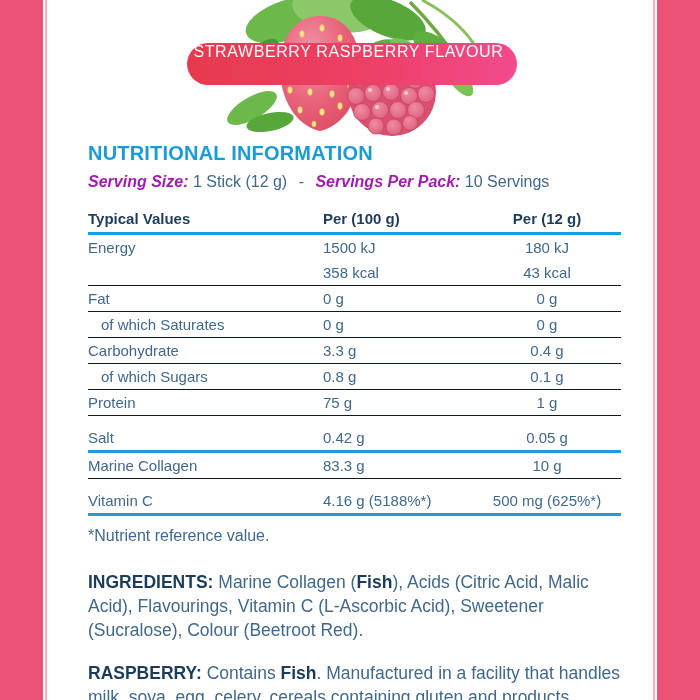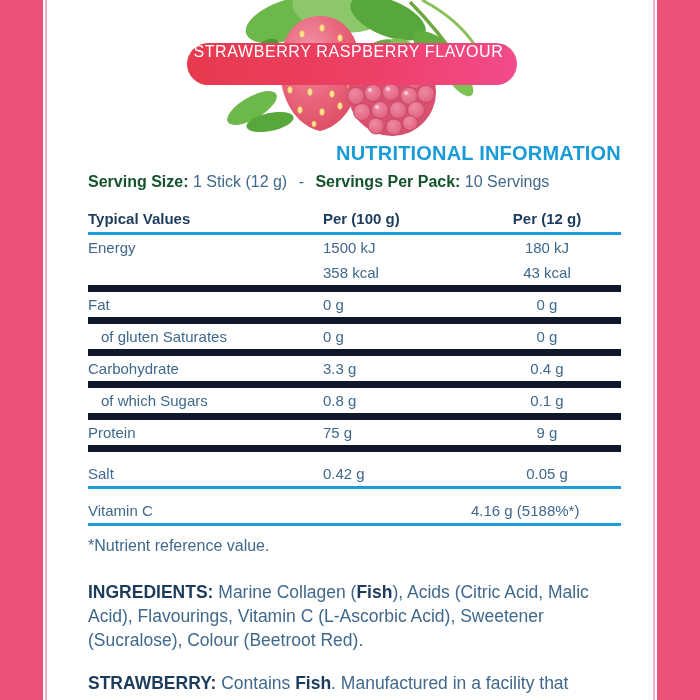--- a/index.html
+++ b/index.html
@@ -22,28 +22,28 @@
     background:linear-gradient(90deg,#E73A4E 0%,#ED4066 55%,#F24B8C 100%);
     border-radius:21px;
     display:flex;align-items:flex-start;justify-content:center;
     color:#ffffff;font-weight:normal;font-size:16px;letter-spacing:.6px;
   }
   .banner sup{font-size:10px;line-height:0;margin-left:1px;}
 
   .content{position:absolute;left:88px;top:0;width:533px;z-index:3;}
   h1.title{
     margin:142px 0 0 0;font-size:20px;line-height:22px;font-weight:bold;
-    color:#199BD8;letter-spacing:.2px;text-align:right;
+    color:#199BD8;letter-spacing:.2px;
   }
   .serving{margin:9px 0 0 0;font-size:16px;color:#40688C;}
-  .serving b{color:#14532d;}
+  .serving b{color:#a21caf;font-style:italic;}
   .serving .sep{margin:0 7px;}
 
   .ntable{margin-top:14px;width:100%;font-size:15px;color:#40688C;}
-  .trow{display:flex;align-items:center;height:25px;border-bottom:7px solid #0f172a;}
+  .trow{display:flex;align-items:center;height:25px;border-bottom:1px solid #0f172a;}
   .trow.thead{height:27px;border-bottom:3px solid #1E9CD9;color:#1D3C5C;font-weight:bold;}
   .trow.nob{border-bottom:none;}
   .trow.thick{border-bottom:3px solid #1E9CD9;margin-top:9px;}
   .cl{flex:1;text-align:left;white-space:nowrap;}
   .cl.ind{padding-left:13px;}
   .c2{width:150px;white-space:nowrap;}
   .c3{width:148px;text-align:center;white-space:nowrap;}
 
   .footnote{margin:11px 0 0 0;font-size:16px;color:#40688C;}
   .para{margin:25px 0 0 0;font-size:17.5px;line-height:24px;color:#40688C;}
@@ -175,48 +175,54 @@
       <span class="cl"></span>
       <span class="c2">358 kcal</span>
       <span class="c3">43 kcal</span>
     </div>
     <div class="trow">
       <span class="cl">Fat</span>
       <span class="c2">0 g</span>
       <span class="c3">0 g</span>
     </div>
     <div class="trow">
-      <span class="cl ind">of gluten Saturates</span>
+      <span class="cl ind">of which Saturates</span>
       <span class="c2">0 g</span>
       <span class="c3">0 g</span>
     </div>
     <div class="trow">
       <span class="cl">Carbohydrate</span>
       <span class="c2">3.3 g</span>
       <span class="c3">0.4 g</span>
     </div>
     <div class="trow">
       <span class="cl ind">of which Sugars</span>
       <span class="c2">0.8 g</span>
       <span class="c3">0.1 g</span>
     </div>
     <div class="trow">
       <span class="cl">Protein</span>
       <span class="c2">75 g</span>
-      <span class="c3">9 g</span>
+      <span class="c3">1 g</span>
     </div>
     <div class="trow thick">
       <span class="cl">Salt</span>
       <span class="c2">0.42 g</span>
       <span class="c3">0.05 g</span>
     </div>
+    <div class="trow">
+      <span class="cl">Marine Collagen</span>
+      <span class="c2">83.3 g</span>
+      <span class="c3">10 g</span>
+    </div>
     <div class="trow thick">
       <span class="cl">Vitamin C</span>
       <span class="c2">4.16 g (5188%*)</span>
+      <span class="c3">500 mg (625%*)</span>
     </div>
   </div>
 
   <p class="footnote">*Nutrient reference value.</p>
 
   <p class="para"><b>INGREDIENTS:</b><span> Marine Collagen (</span><b>Fish</b><span>), Acids (Citric Acid, Malic Acid), Flavourings, Vitamin C (L-Ascorbic Acid), Sweetener (Sucralose), Colour (Beetroot Red).</span></p>
 
-  <p class="para allergens"><b>STRAWBERRY:</b><span> Contains </span><b>Fish</b><span>. Manufactured in a facility that handles milk, soya, egg, celery, cereals containing gluten and products thereof.</span></p>
+  <p class="para allergens"><b>RASPBERRY:</b><span> Contains </span><b>Fish</b><span>. Manufactured in a facility that handles milk, soya, egg, celery, cereals containing gluten and products thereof.</span></p>
 </div>
 
 </body></html>

